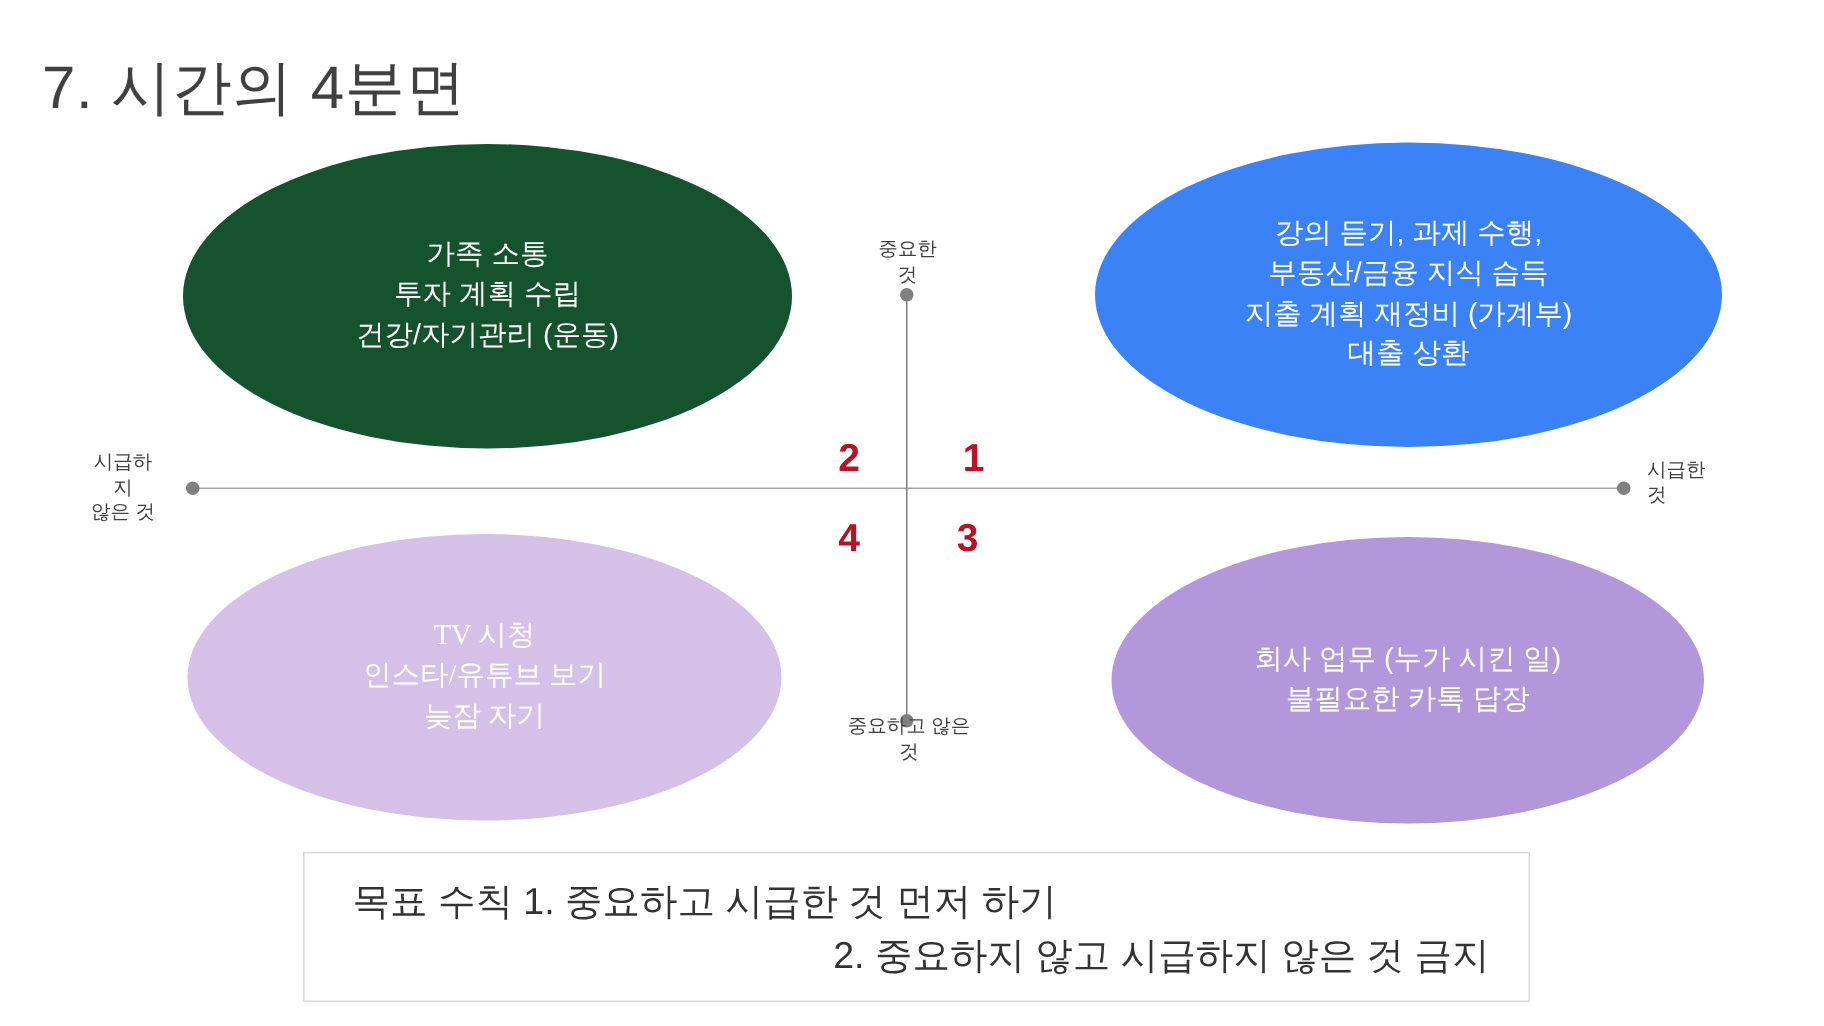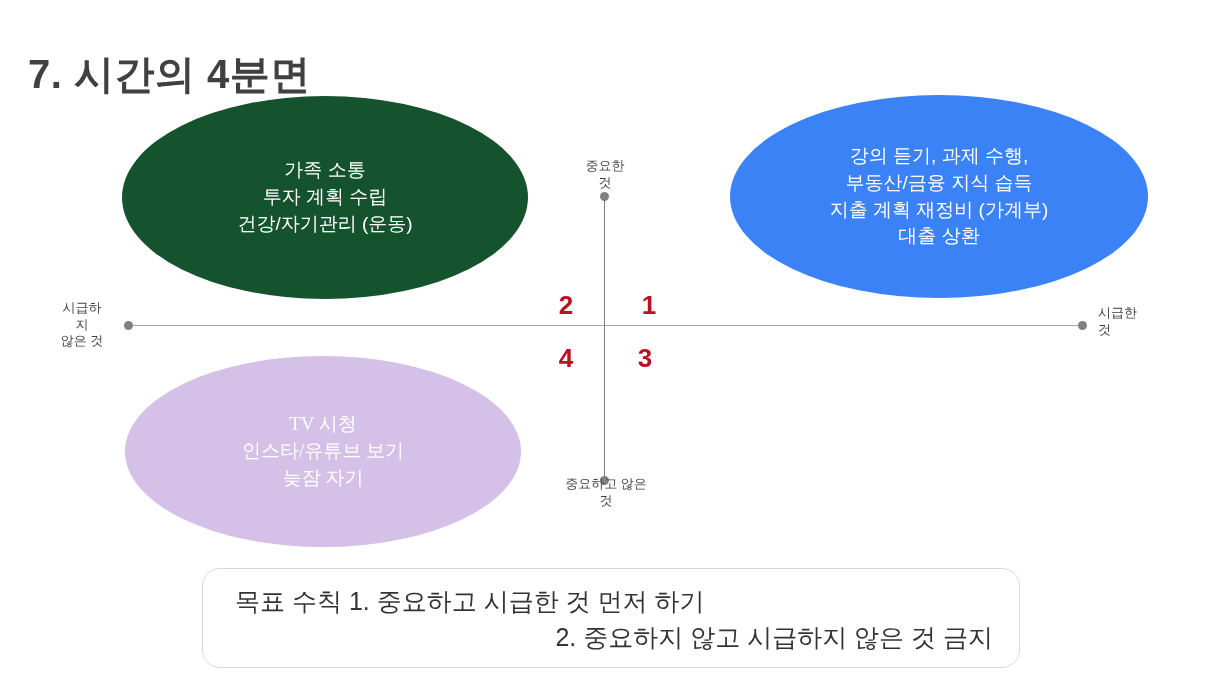--- a/index.html
+++ b/index.html
@@ -17,23 +17,23 @@
     width: 1216px;
     height: 684px;
     background: #ffffff;
     overflow: hidden;
   }
 
   
   .slide-title {
     position: absolute;
     left: 28px;
-    top: 20px;
+    top: 4px;
     font-size: 40px;
-    font-weight: 700;
+    font-weight: 400;
     color: #404040;
     letter-spacing: 0.5px;
     white-space: nowrap;
   }
 
   
   .axis-h {
     position: absolute;
     left: 128px;
     top: 325px;
@@ -145,21 +145,21 @@
   }
 
   
   .rule-box {
     position: absolute;
     left: 202px;
     top: 568px;
     width: 818px;
     height: 100px;
     border: 1px solid #d9d9d9;
-    border-radius: 18px;
+    border-radius: 0;
     background: #ffffff;
     box-sizing: border-box;
     padding: 14px 26px 0 26px;
   }
   .rule-line {
     font-size: 25px;
     line-height: 1.45;
     color: #333333;
     white-space: nowrap;
   }
@@ -205,19 +205,21 @@
 
   <div class="ellipse ellipse-q1">강의 듣기, 과제 수행,
 부동산/금융 지식 습득
 지출 계획 재정비 (가계부)
 대출 상환</div>
 
   <div class="ellipse ellipse-q4">TV 시청
 인스타/유튜브 보기
 늦잠 자기</div>
 
+  <div class="ellipse ellipse-q3">회사 업무 (누가 시킨 일)
+불필요한 카톡 답장</div>
 
   <div class="rule-box">
     <div class="rule-line rule-line-1">목표 수칙 1. 중요하고 시급한 것 먼저 하기</div>
     <div class="rule-line rule-line-2">2. 중요하지 않고 시급하지 않은 것 금지</div>
   </div>
 
 </div>
 
 </body></html>

